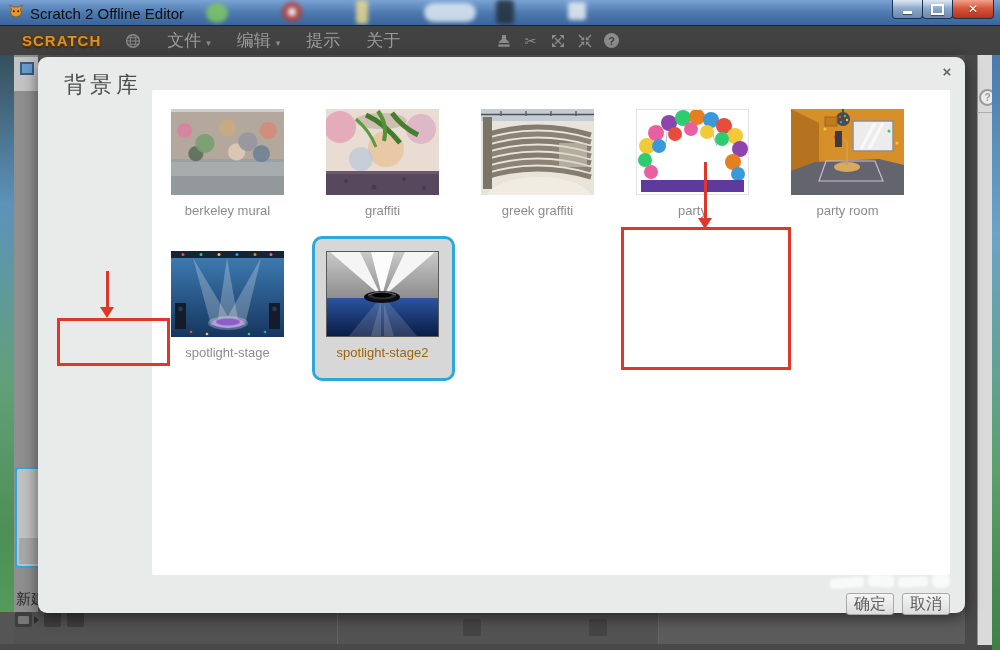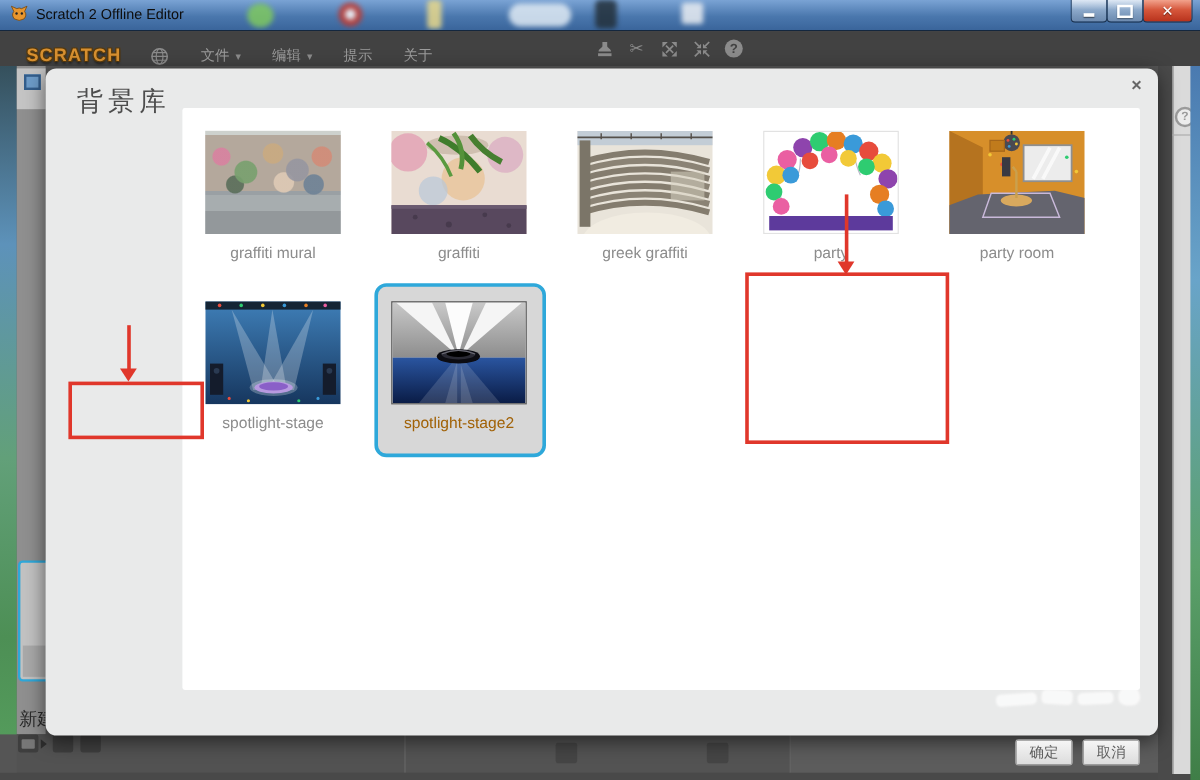--- a/index.html
+++ b/index.html
@@ -4,38 +4,38 @@
 <style>
   html,body{margin:0;padding:0}
   body{width:1000px;height:650px;position:relative;overflow:hidden;
        font-family:"Liberation Sans","DejaVu Sans",sans-serif;background:#565656}
 
   
   .titlebar{position:absolute;left:0;top:0;width:1000px;height:25px;
     background:linear-gradient(#7aa3d4,#4a77ad 55%,#3a659b);border-bottom:1px solid #14273e;overflow:hidden}
   .blob{position:absolute;filter:blur(2px);opacity:.85;border-radius:50%}
   .cat-icon{position:absolute;left:8px;top:4px;width:16px;height:16px}
-  .win-title{position:absolute;left:30px;top:5px;font-size:12px;color:#0d0d0d}
+  .win-title{position:absolute;left:30px;top:5px;font-size:15px;color:#0d0d0d}
   .winbtns{position:absolute;right:6px;top:0;display:flex}
   .wbtn{height:18px;border:1px solid #1c3350;border-top:none;border-radius:0 0 4px 4px;
         display:flex;align-items:center;justify-content:center;margin-left:-1px;
         background:linear-gradient(rgba(255,255,255,.75),rgba(200,210,220,.45) 45%,rgba(150,165,185,.5))}
   .wbtn.min,.wbtn.max{width:29px}
   .wbtn.close{width:40px;background:linear-gradient(#f2a28c,#d6573c 45%,#b8321c)}
   .glyph-min{width:9px;height:3px;background:#fff;box-shadow:0 1px 1px rgba(0,0,0,.5);margin-top:6px}
   .glyph-max{width:9px;height:7px;border:2px solid #fff;box-shadow:0 1px 1px rgba(0,0,0,.4)}
   .glyph-x{color:#fff;font-size:12px;font-weight:bold;text-shadow:0 1px 1px rgba(0,0,0,.5)}
 
   
   .menubar{position:absolute;left:0;top:26px;width:1000px;height:29px;background:#424242;
-    display:flex;align-items:flex-end}
+    display:flex;align-items:center}
   .logo{margin-left:22px;font-size:15px;font-weight:bold;letter-spacing:1px;color:#d89030;
     text-shadow:1px 1px 0 #553a10,-1px 1px 0 #553a10,1px -1px 0 #553a10,-1px -1px 0 #553a10,0 2px 2px rgba(0,0,0,.5)}
   .globe{margin-left:24px;width:16px;height:16px}
-  .menu-item{margin-left:26px;font-size:12px;color:#9c9c9c;cursor:default}
+  .menu-item{margin-left:26px;font-size:17px;color:#9c9c9c;cursor:default}
   .menu-item.dd::after{content:"▾";font-size:9px;margin-left:5px;color:#8b8b8b}
   .toolicons{position:absolute;left:495px;top:6px;display:flex;gap:10px;align-items:center}
   .ticon{width:17px;height:17px;display:flex;align-items:center;justify-content:center;color:#8b8b8b}
   .helpcirc{width:15px;height:15px;border-radius:50%;background:#8b8b8b;color:#424242;
     font-size:11px;font-weight:bold;display:flex;align-items:center;justify-content:center}
 
   
   .desk-left{position:absolute;left:0;top:55px;width:14px;height:595px;
     background:linear-gradient(#35505c,#5d92ba 25%,#62a079 55%,#4d8f55 80%,#57a05e)}
   .panel-left{position:absolute;left:14px;top:55px;width:24px;height:557px;background:#8f8f8f}
@@ -114,22 +114,22 @@
   .art9{background-image:
     linear-gradient(rgba(0,0,0,0) 0 57px,#e5c754 57px 74px,#241407 74px 100%),
     linear-gradient(90deg,rgba(152,40,62,.85) 0 9px,rgba(0,0,0,0) 9px),
     repeating-linear-gradient(90deg,#e06078 0 7px,#c84560 7px 11px,#ef7890 11px 14px)}
   .art10{background-image:
     linear-gradient(rgba(0,0,0,0) 0 55px,#d9bc80 55px 75px,#1a1004 75px 100%),
     linear-gradient(90deg,rgba(10,74,10,.9) 0 10px,rgba(0,0,0,0) 10px),
     repeating-linear-gradient(90deg,#1d8a1d 0 7px,#0d5c10 7px 11px,#2aa02a 11px 14px)}
 
   
-  .dlg-btn{position:absolute;top:559px;width:46px;height:20px;border:1px solid #a8a8a8;border-radius:3px;
-    background:linear-gradient(#f6f6f6,#dcdcdc);font-size:12px;color:#5d5d5d;
+  .dlg-btn{position:absolute;top:536px;width:46px;height:20px;border:1px solid #a8a8a8;border-radius:3px;
+    background:linear-gradient(#f6f6f6,#dcdcdc);font-size:16px;color:#5d5d5d;
     display:flex;align-items:center;justify-content:center;cursor:default}
   .btn-ok{left:808px}.btn-cancel{left:864px}
   .watermark{position:absolute;left:788px;top:513px;width:150px;height:38px;opacity:.72;
     filter:blur(1px);pointer-events:none}
   .wm{position:absolute;background:#fff;border-radius:4px}
 
   
   .anno{position:absolute;pointer-events:none;z-index:50}
   .ann-rect{position:absolute;box-sizing:border-box;border:3px solid #e0372b}
   .ann-line{position:absolute;width:3px;background:#e0372b}
@@ -238,21 +238,21 @@
 <div class="dialog">
   <div class="dlg-title">背景库</div>
   <div class="dlg-close">×</div>
   <div class="white-area"></div>
 
 
   <div class="grid">
 
     <div class="tile">
       <div class="thumb art0"></div>
-      <div class="tlabel">graffiti mural</div>
+      <div class="tlabel">berkeley mural</div>
     </div>
     <div class="tile">
       <div class="thumb">
         <svg width="113" height="86" viewBox="0 0 113 86">
           <rect width="113" height="86" fill="#e9dcd2"></rect>
           <circle cx="14" cy="18" r="16" fill="#e2a0b4" opacity=".8"></circle>
           <circle cx="60" cy="40" r="18" fill="#e8c49a" opacity=".8"></circle>
           <circle cx="95" cy="20" r="15" fill="#d8a8c0" opacity=".7"></circle>
           <circle cx="35" cy="50" r="12" fill="#b8c8d8" opacity=".7"></circle>
           <ellipse cx="55" cy="12" rx="26" ry="8" fill="#c8b8a8" opacity=".8"></ellipse>

